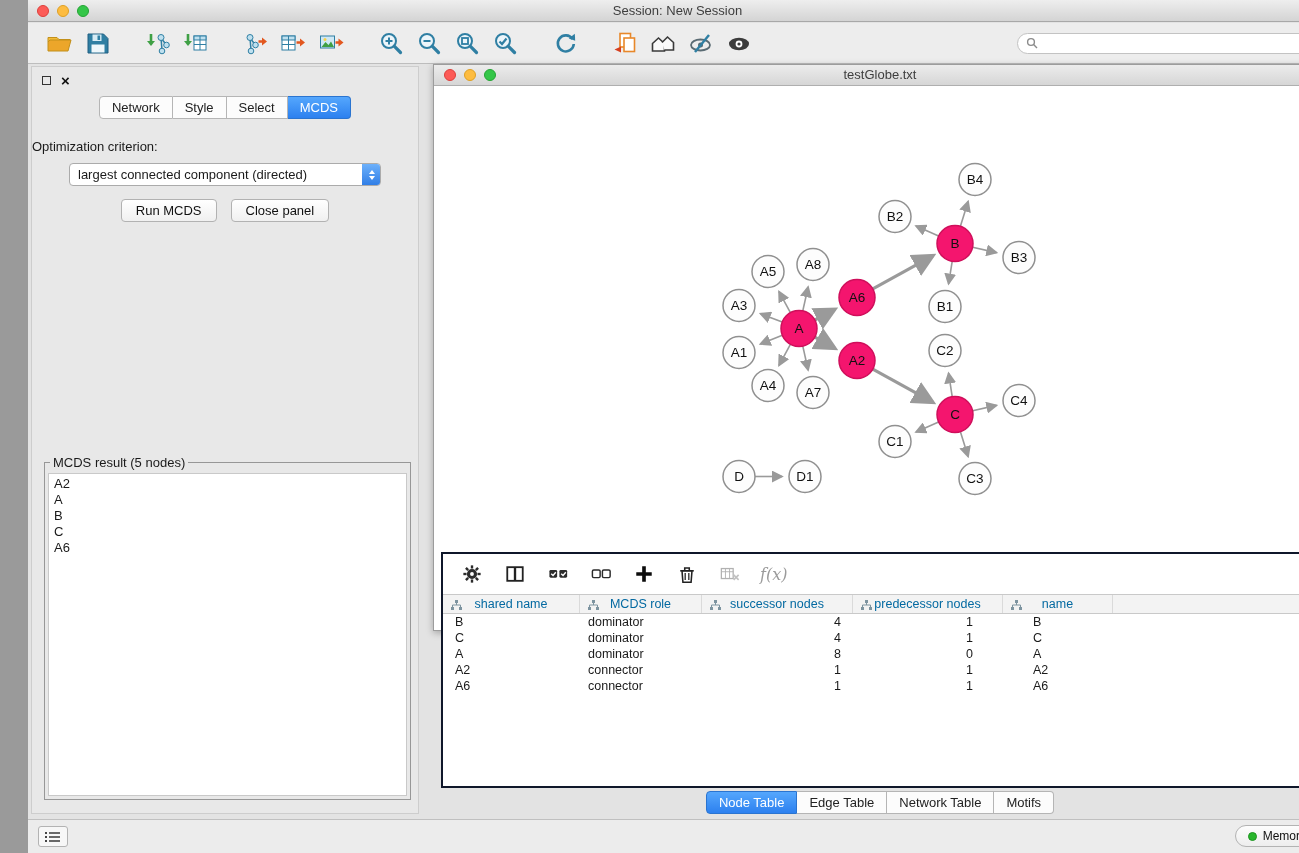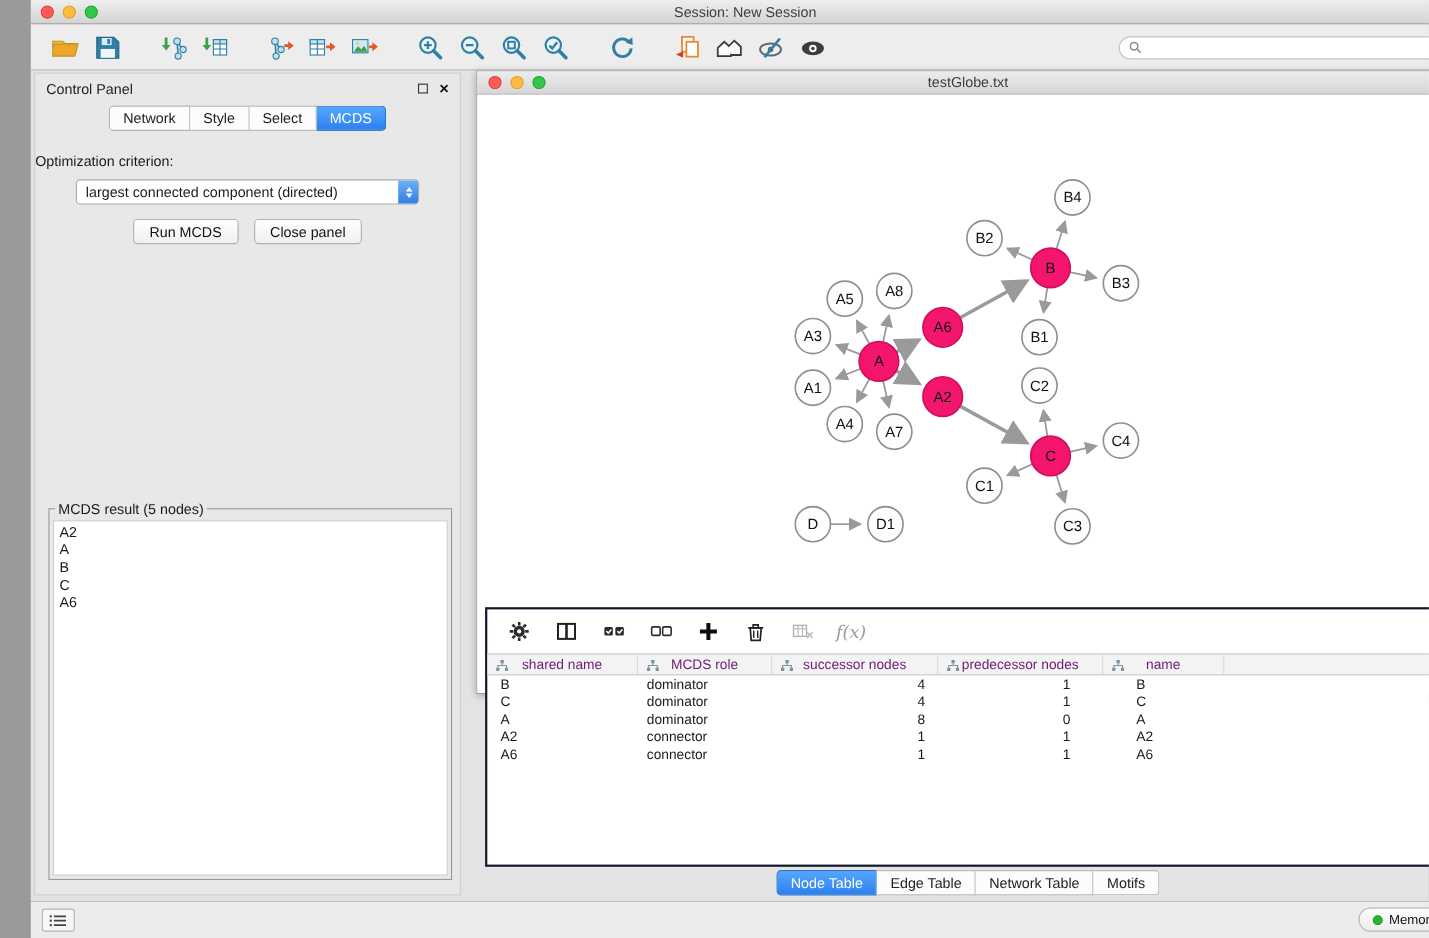--- a/index.html
+++ b/index.html
@@ -59,21 +59,21 @@
   .resize-corner{position:absolute;right:1px;bottom:1px;width:13px;height:13px;background:repeating-linear-gradient(135deg,transparent 0 2px,#c0c0c0 2px 3px);}
 
   
   .table-panel{position:absolute;left:405px;top:518px;width:894px;height:297px;}
   .tp-body{position:absolute;left:8px;right:8px;top:34px;height:236px;background:#fff;border:2px solid #0f172a;overflow:hidden;}
   .tp-toolbar{height:40px;display:flex;align-items:center;gap:17px;padding-left:16px;}
   .ticon{width:26px;height:26px;display:flex;align-items:center;justify-content:center;border:none;background:none;padding:0;}
   .fx{font-family:"DejaVu Serif",serif;font-style:italic;font-size:16px;color:#9b9b9b;}
   .thead,.trow{display:grid;grid-template-columns:137px 122px 151px 150px 110px 1fr;}
   .thead{height:20px;background:#f3f3f3;border-top:1px solid #c9c9c9;border-bottom:1px solid #c9c9c9;}
-  .th{position:relative;display:flex;align-items:center;justify-content:center;font-size:12.5px;color:#701a75;border-right:1px solid #dadada;text-align:right;}
+  .th{position:relative;display:flex;align-items:center;justify-content:center;font-size:12.5px;color:#0369a1;border-right:1px solid #dadada;text-align:right;}
   .th svg{position:absolute;left:8px;top:5px;}
   .th-filler{border-right:none;}
   .trow{height:16px;align-items:center;font-size:12.5px;}
   .td0{padding-left:12px;}
   .td1{padding-left:8px;}
   .td2{text-align:right;padding-right:12px;}
   .td3{text-align:right;padding-right:30px;}
   .td4{padding-left:30px;}
   .tp-tabs{position:absolute;left:0;right:0;top:273px;display:flex;justify-content:center;}
 
@@ -238,21 +238,20 @@
       <svg width="12" height="12" viewBox="0 0 12 12">
           <circle cx="5" cy="5" r="3.4" fill="none" stroke="#8b8b8b" stroke-width="1.4"></circle>
           <line x1="7.6" y1="7.6" x2="11" y2="11" stroke="#8b8b8b" stroke-width="1.4"></line>
         </svg>
       <input placeholder="" style="">
     </div>
   </div>
 
   <div class="control-panel">
     <div class="panel-header">
-      <span class="ph-title">Control Panel</span>
       <span class="float-box"></span>
       <span class="close-x"></span>
     </div>
     <div class="seg-tabs">
         <span class="seg">Network</span>
         <span class="seg">Style</span>
         <span class="seg">Select</span>
         <span class="seg active">MCDS</span>
       </div>
     <div class="opt-label">Optimization criterion:</div>

